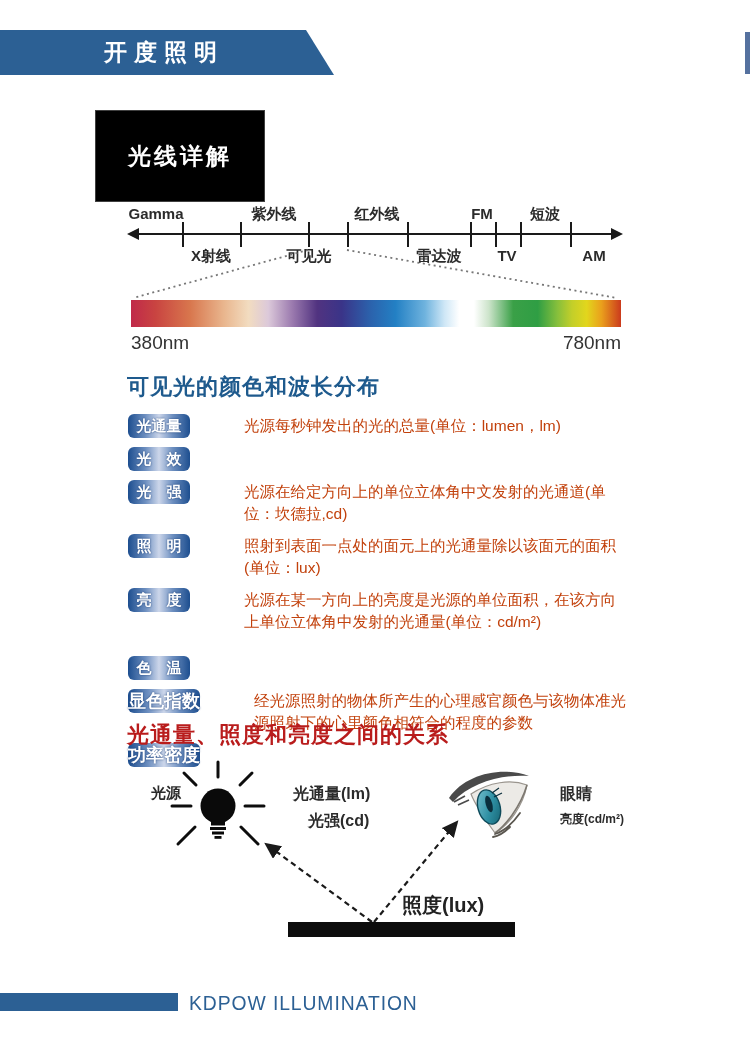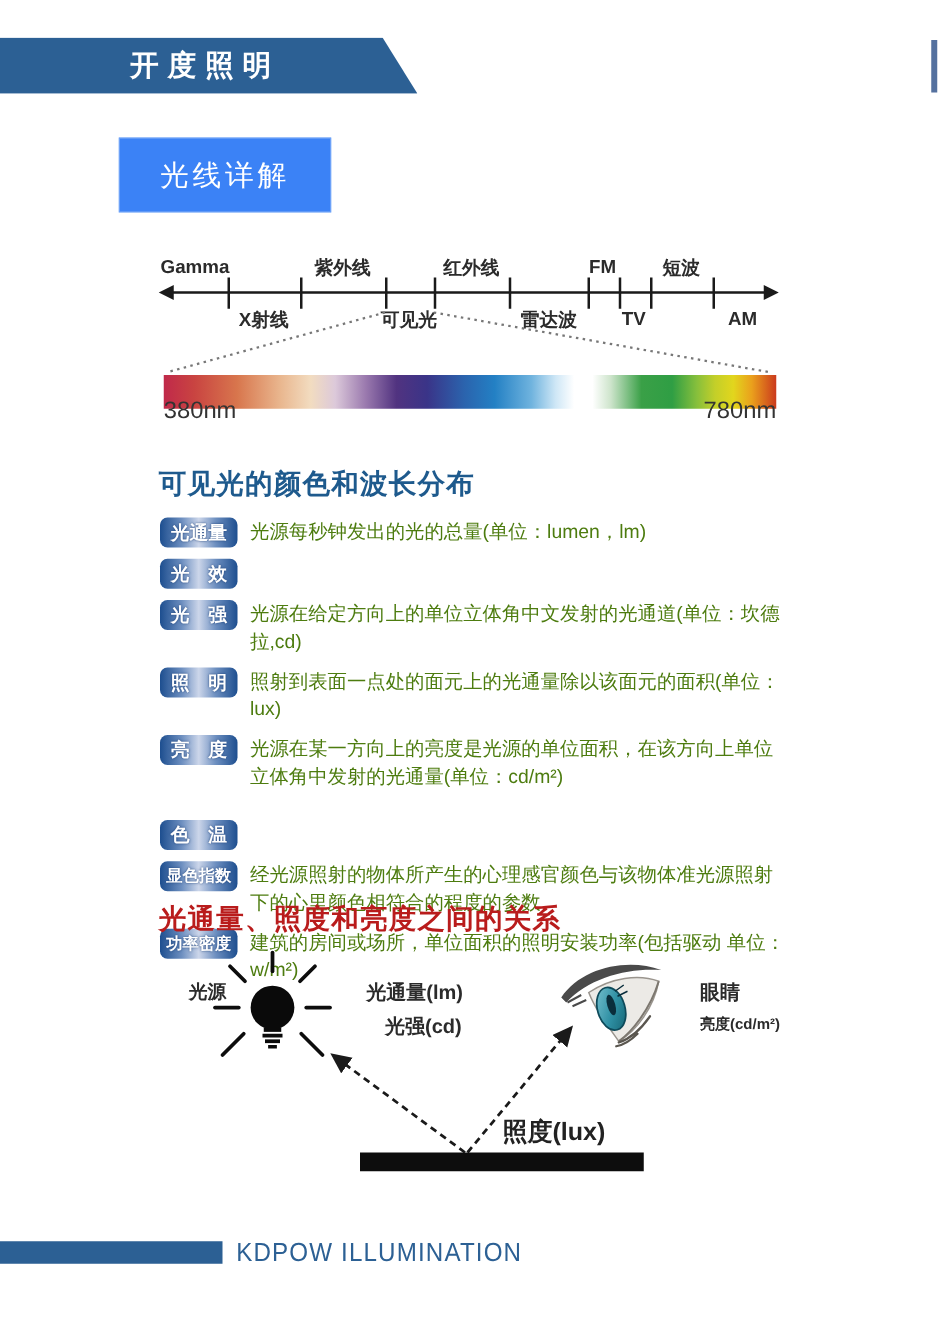--- a/index.html
+++ b/index.html
@@ -11,57 +11,57 @@
   
   .header-banner{
     position:absolute;left:0;top:30px;width:334px;height:45px;
     background:#2c6094;color:#fff;display:flex;align-items:center;
     padding-left:104px;box-sizing:border-box;
     clip-path:polygon(0 0,306px 0,334px 100%,0 100%);
     font-size:23px;font-weight:bold;letter-spacing:7px;
   }
   .edge-tab{position:absolute;right:0;top:32px;width:5px;height:42px;background:#55719f;}
   .title-box{
-    position:absolute;left:95px;top:110px;width:170px;height:60px;
-    background:#3b82f6;color:#fff;display:flex;align-items:center;justify-content:center;
-    font-size:23px;font-weight:normal;letter-spacing:3px;
+    position:absolute;left:95px;top:110px;width:170px;height:92px;
+    background:#000000;color:#fff;display:flex;align-items:center;justify-content:center;
+    font-size:23px;font-weight:bold;letter-spacing:3px;
     box-shadow:inset 0 0 0 1px rgba(255,255,255,.25);
   }
   
   .axis{position:absolute;left:130px;top:205px;width:490px;height:64px;}
   .axis-line{position:absolute;left:2px;right:2px;top:28px;height:2px;background:#1a1a1a;}
   .axis-arrow{position:absolute;width:0;height:0;border-top:6px solid transparent;border-bottom:6px solid transparent;top:23px;}
   .axis-arrow.left{left:-3px;border-right:12px solid #1a1a1a;}
   .axis-arrow.right{right:-3px;border-left:12px solid #1a1a1a;}
   .tick{position:absolute;top:17px;width:2px;height:25px;background:#1a1a1a;}
   .ax-label{position:absolute;transform:translateX(-50%);font-size:15px;font-weight:bold;color:#2b2b2b;white-space:nowrap;}
   .ax-top{top:0;}
   .ax-bottom{top:42px;}
   
   .dotted-svg{position:absolute;left:125px;top:244px;width:500px;height:60px;}
   .spectrum-bar{position:absolute;left:131px;top:300px;width:490px;height:27px;}
-  .nm-label{position:absolute;top:318px;font-size:19px;color:#333;}
+  .nm-label{position:absolute;top:332px;font-size:19px;color:#333;}
   .nm-min{left:131px;}
   .nm-max{left:621px;transform:translateX(-100%);}
   
   .sec-title{position:absolute;left:127px;font-size:22px;font-weight:bold;letter-spacing:1px;white-space:nowrap;}
   .sec-title.blue{top:372px;color:#1e5a8d;}
   .sec-title.dark{top:720px;color:#b91c1c;}
   
   .defs{position:absolute;left:128px;top:414px;width:500px;display:flex;flex-direction:column;}
   .def-row{display:flex;align-items:flex-start;margin-bottom:9px;}
   .def-row.gap-before{margin-top:14px;}
   .badge{
     flex:0 0 62px;height:24px;border-radius:6px;margin-right:10px;margin-top:0px;
     background:linear-gradient(90deg,#1d4e8f 0%,#6d8fc0 28%,#ccd6ea 50%,#6d8fc0 72%,#1d4e8f 100%);
     color:#fff;font-weight:bold;font-size:15px;display:flex;align-items:center;justify-content:center;
     text-shadow:0 0 2px rgba(16,52,110,.9);white-space:nowrap;letter-spacing:0;
   }
-  .badge.sm{font-size:13px;letter-spacing:0;}
-  .def-text{font-size:15.5px;line-height:22px;color:#4d7c0f;padding-top:1px;}
+  .badge.sm{font-size:18px;letter-spacing:0;}
+  .def-text{font-size:15.5px;line-height:22px;color:#c2410c;padding-top:1px;margin-left:44px;}
   
   .dg-label{position:absolute;font-size:15px;font-weight:bold;color:#2b2b2b;white-space:nowrap;margin-left:20px;}
   .bulb-svg{position:absolute;left:170px;top:760px;width:96px;height:100px;}
   .eye-svg{position:absolute;left:447px;top:766px;width:92px;height:80px;}
   .arrows-svg{position:absolute;left:250px;top:806px;width:230px;height:128px;}
   .floor-bar{position:absolute;left:288px;top:922px;width:227px;height:15px;background:#0d0d0d;}
   .lux-label{position:absolute;left:402px;top:892px;font-size:20px;font-weight:bold;color:#222;}
   
   .footer-bar{position:absolute;left:0;top:993px;width:178px;height:18px;background:#2c6094;}
   .footer-brand{
@@ -93,21 +93,21 @@
   <div class="tick" style="left:340px"></div>
   <div class="tick" style="left:365px"></div>
   <div class="tick" style="left:390px"></div>
   <div class="tick" style="left:440px"></div>
   <span class="ax-label ax-top" style="left:26px">Gamma</span>
   <span class="ax-label ax-top" style="left:144px">紫外线</span>
   <span class="ax-label ax-top" style="left:247px">红外线</span>
   <span class="ax-label ax-top" style="left:352px">FM</span>
   <span class="ax-label ax-top" style="left:415px">短波</span>
   <span class="ax-label ax-bottom" style="left:81px">X射线</span>
-  <span class="ax-label ax-bottom" style="left:197px">可见光</span>
+  <span class="ax-label ax-bottom" style="left:179px">可见光</span>
   <span class="ax-label ax-bottom" style="left:309px">雷达波</span>
   <span class="ax-label ax-bottom" style="left:377px">TV</span>
   <span class="ax-label ax-bottom" style="left:464px">AM</span>
 </div>
 
 <svg class="dotted-svg" viewBox="0 0 500 60">
   <line x1="183" y1="6" x2="8" y2="54" stroke="#777" stroke-width="1.8" stroke-dasharray="2 3.5"></line>
   <line x1="222" y1="6" x2="492" y2="54" stroke="#777" stroke-width="1.8" stroke-dasharray="2 3.5"></line>
 </svg>
 
@@ -139,21 +139,20 @@
   </div>
   <div class="def-row gap-before">
     <span class="badge">色　温</span>
   </div>
   <div class="def-row">
     <span class="badge sm">显色指数</span>
     <span class="def-text">经光源照射的物体所产生的心理感官颜色与该物体准光源照射下的心里颜色相符合的程度的参数</span>
   </div>
   <div class="def-row">
     <span class="badge sm">功率密度</span>
-    <span class="def-text">建筑的房间或场所，单位面积的照明安装功率(包括驱动 单位：w/m²)</span>
   </div>
 </div>
 
 <h2 class="sec-title dark" style="margin:0">光通量、照度和亮度之间的关系</h2>
 
 <span class="dg-label" style="left:131px;top:784px">光源</span>
 
 <svg class="bulb-svg" viewBox="0 0 96 100">
   <g stroke="#0d0d0d" stroke-width="3" stroke-linecap="round">
     <line x1="48" y1="2" x2="48" y2="17"></line>

